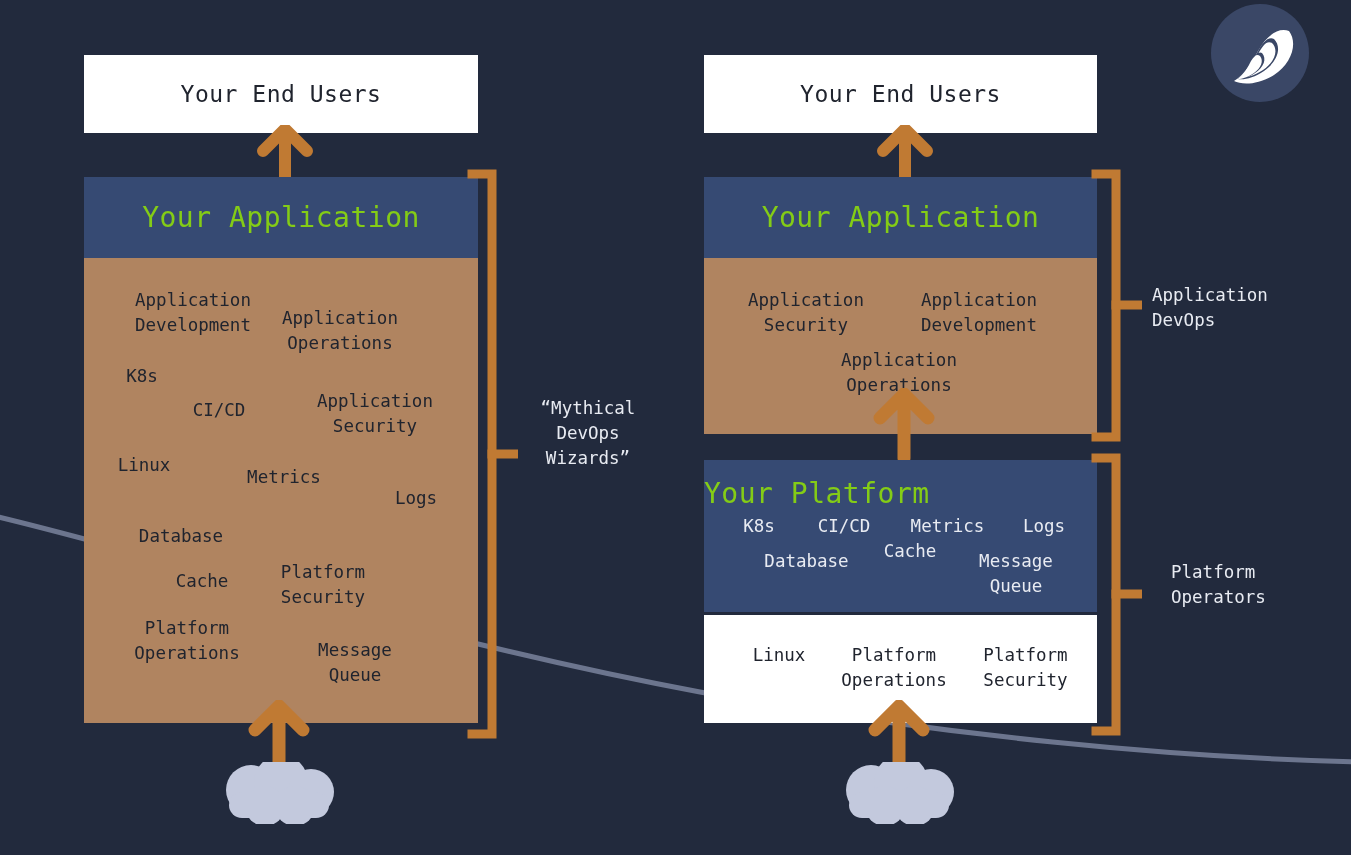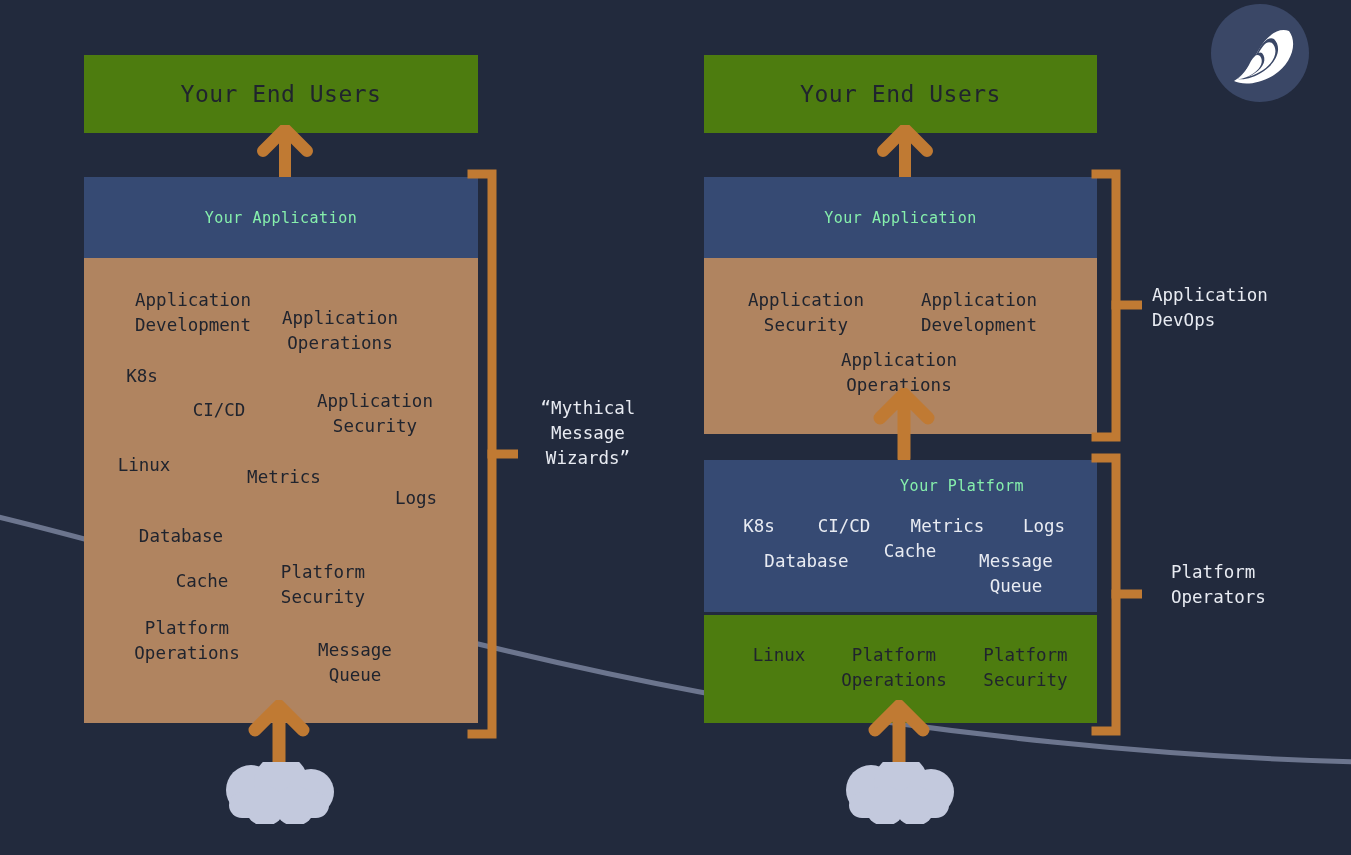--- a/index.html
+++ b/index.html
@@ -20,33 +20,33 @@
   .swoosh-layer {
     position: absolute;
     left: 0; top: 0;
     width: 1351px; height: 855px;
     pointer-events: none;
   }
   .box {
     position: absolute;
     box-sizing: border-box;
   }
-  .box-gray   { background: #4d7c0f; }
+  .box-gray   { background: #ffffff; }
   .box-blue   { background: #364a73; }
   .box-brown  { background: #b08460; }
   .title-dark {
     color: #20242e;
     text-align: center;
     font-size: 23px;
     letter-spacing: 0.5px;
   }
   .title-light {
-    color: #86efac;
-    text-align: right;
-    font-size: 15px;
+    color: #84cc16;
+    text-align: left;
+    font-size: 28px;
     letter-spacing: 0.5px;
   }
   .tag {
     position: absolute;
     font-size: 17.5px;
     line-height: 25px;
     text-align: center;
     white-space: pre-line;
     letter-spacing: 0px;
   }
@@ -134,21 +134,21 @@
       <rect x="14" y="30" width="100" height="26" rx="13"></rect>
     </g>
   </svg>
 
   <svg class="bracket" style="left:466px; top:168px;" width="52" height="572" viewBox="0 0 52 572">
     <path d="M6 6 L26 6 L26 566 L6 566" fill="none" stroke="#c07a33" stroke-width="9" stroke-linecap="square" stroke-linejoin="miter"></path>
     <path d="M26 286 L48 286" fill="none" stroke="#c07a33" stroke-width="9" stroke-linecap="square"></path>
   </svg>
 
   <div class="center-label" style="left:518px; top:396px; width:140px;">“Mythical
-Message
+DevOps
 Wizards”</div>
 
   <div class="box box-gray" style="left:704px; top:55px; width:393px; height:78px; display:flex; align-items:center; justify-content:center;">
     <div class="title-dark">Your End Users</div>
   </div>
 
   <svg class="arrow" style="left:875px; top:125px;" width="60" height="58" viewBox="0 0 60 58">
     <path d="M30 4 L30 56 M30 4 L8 26 M30 4 L52 26" stroke="#c07a33" stroke-width="12" fill="none" stroke-linecap="round" stroke-linejoin="round"></path>
   </svg>
 

